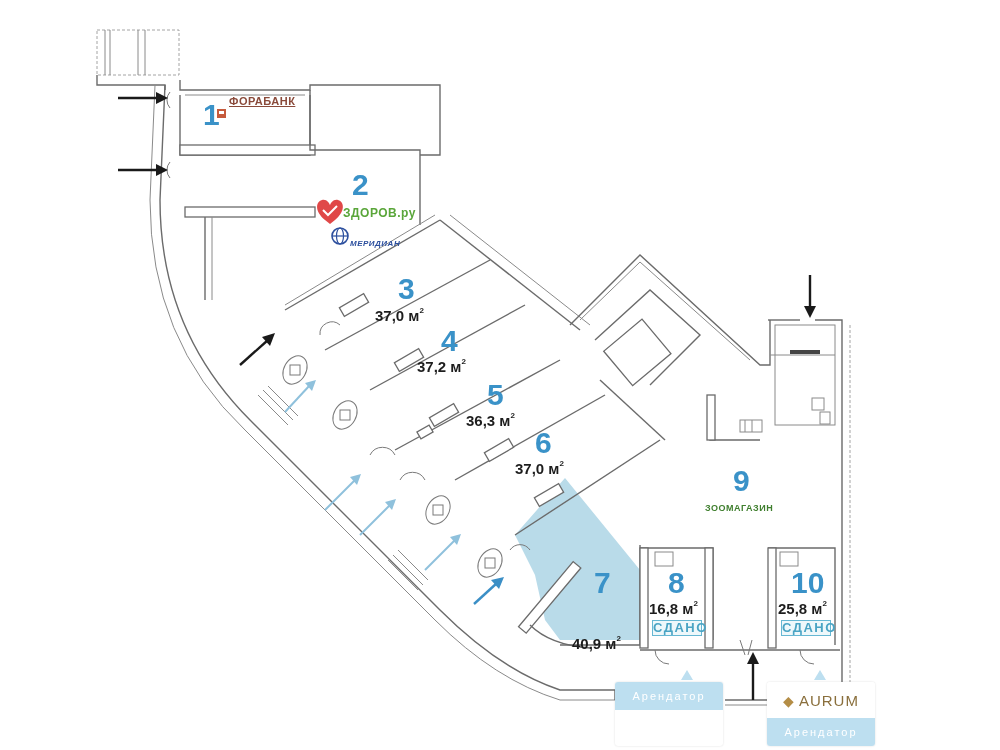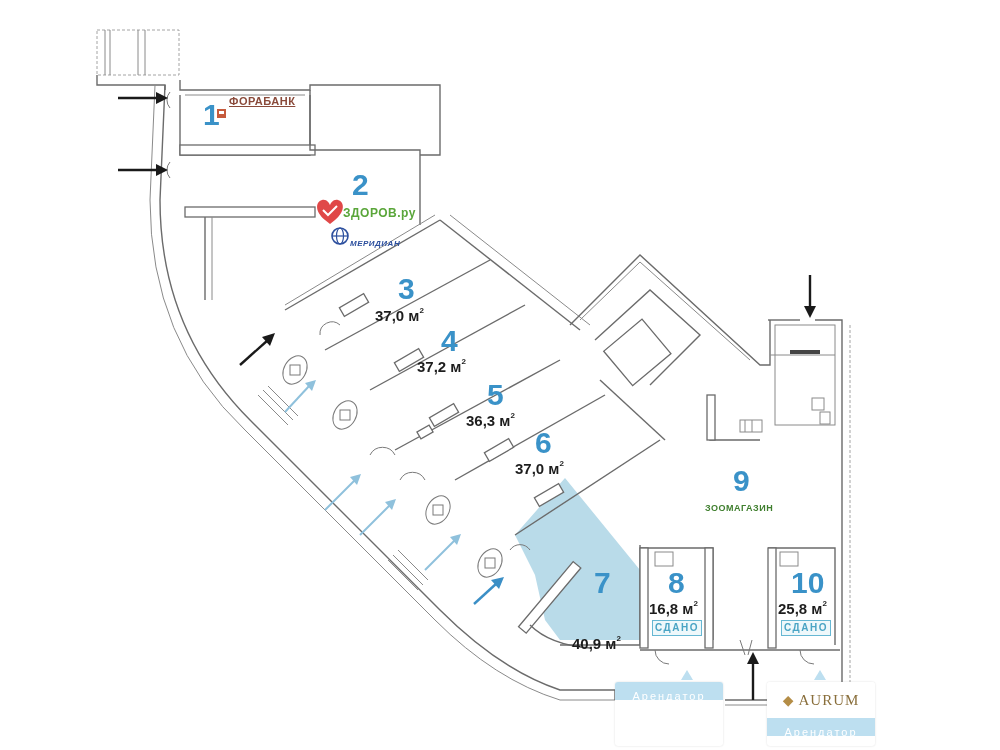--- a/index.html
+++ b/index.html
@@ -11,27 +11,27 @@
   .dim { fill: none; stroke: #9a9a9a; stroke-width: 0.9; stroke-dasharray: 3 2; }
   .door { fill: none; stroke: #7a7a7a; stroke-width: 1; }
   .arrow-black { stroke: #1a1a1a; stroke-width: 2.4; fill: none; }
   .arrow-blue { stroke: #8fc1dc; stroke-width: 2; fill: none; }
   .arrow-blue-strong { stroke: #3b8fc6; stroke-width: 2.4; fill: none; }
   .label { position: absolute; white-space: nowrap; }
   .num { color: #3a92c8; font-size: 30px; font-weight: bold; line-height: 1; }
   .area { color: #1d1d1d; font-size: 15px; font-weight: bold; line-height: 1; }
   .area sup { font-size: 8px; vertical-align: 8px; }
   .tenant { font-size: 10px; font-weight: bold; letter-spacing: 0.5px; }
-  .badge { position: absolute; border: 1.5px solid #66b7d3; background: #eef8fb; color: #4aa4c4; font-size: 10px; font-weight: bold; letter-spacing: 1.5px; text-align: center; height: 14px; line-height: 14px; }
+  .badge { position: absolute; border: 1.5px solid #66b7d3; background: #eef8fb; color: #4aa4c4; font-size: 13px; font-weight: bold; letter-spacing: 1.5px; text-align: center; height: 14px; line-height: 14px; }
   .card { position: absolute; width: 108px; height: 64px; border-radius: 3px; box-shadow: 0 0 2px rgba(0,0,0,0.15); overflow: hidden; }
   .card .top { height: 36px; background: #fff; display: flex; align-items: center; justify-content: center; }
-  .card .bot { height: 18px; background: #bddff0; color: #ffffff; font-size: 11px; letter-spacing: 2px; text-align: center; line-height: 28px; }
+  .card .bot { height: 28px; background: #bddff0; color: #ffffff; font-size: 11px; letter-spacing: 2px; text-align: center; line-height: 28px; }
   .logo-dar { font-family: "DejaVu Sans", sans-serif; font-weight: bold; font-size: 17px; color: #1e1e1e; letter-spacing: 1px; }
   .logo-dar .n { color: #e0352b; }
-  .logo-aurum { font-family: Liberation Serif, serif; font-size: 15px; color: #8a6f3c; letter-spacing: 1px; }
+  .logo-aurum { font-family: Liberation Sans, sans-serif; font-size: 15px; color: #8a6f3c; letter-spacing: 1px; }
   .logo-aurum .dia { color: #b48d46; font-size: 14px; margin-right: 4px; }
 </style>
 </head>
 <body>
 
 <svg class="plan" width="1000" height="750" viewBox="0 0 1000 750">
 
   <polygon points="515,535 565,478 640,570 640,640 560,640 545,620 535,575" fill="#b9dbe9"></polygon>
 
   <g>

